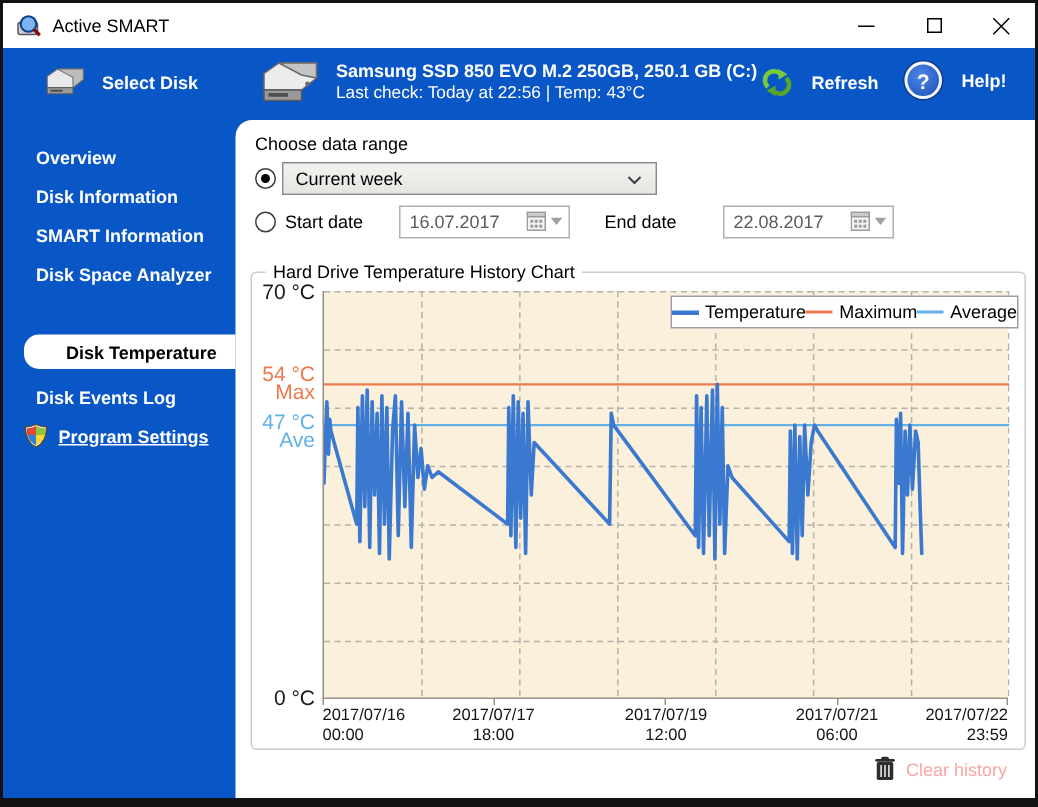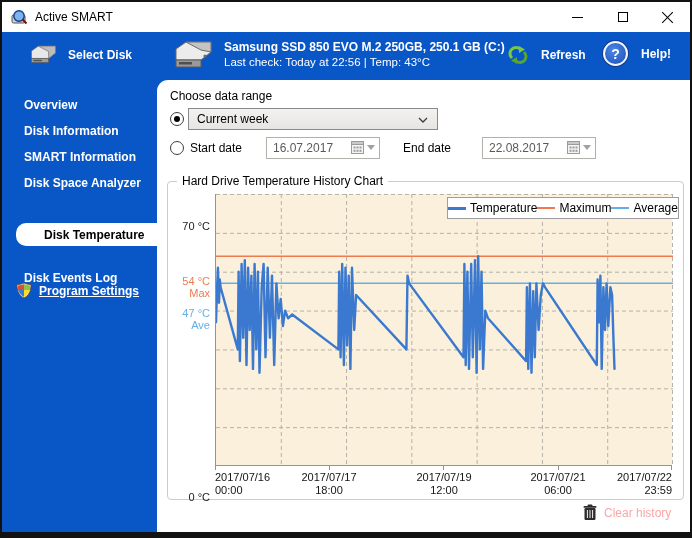--- a/index.html
+++ b/index.html
@@ -56,21 +56,21 @@
   .datefield { position:absolute; width:114px; height:22px; background:#fff; border:1px solid #b3b0ab;
     font-size:12px; color:#5a5a5a; display:flex; align-items:center; padding-left:6px;margin-left:20px; }
   .datefield .cal-wrap { position:absolute; right:4px; top:3px; display:flex; align-items:center; gap:3px; }
   
   .groupbox { position:absolute; left:165px; top:101px; width:517px; height:319px;
     border:1px solid #cfccc6; border-radius:4px; }
   .groupbox-title { position:absolute; left:9px; top:-8px; background:#fff; padding:0 5px; font-size:12px; color:#000; }
   .plot { position:absolute; left:47px; top:12px; width:457px; height:272px; background:#faf0db;
     border-left:1px solid #969389; border-bottom:1px solid #969389; }
   .plot svg { display:block; }
-  .ylab { position:absolute; left:0; width:42px; text-align:right; font-size:11px; line-height:12px; color:#1c1c1c;margin-top:32px; }
+  .ylab { position:absolute; left:0; width:42px; text-align:right; font-size:14px; line-height:12px; color:#1c1c1c; }
   .ylab.orange { color:#ee7b4f; } .ylab.blue { color:#62b0e8; }
   .xtick { position:absolute; top:284px; width:1px; height:4px; background:#969389; }
   .xlab { position:absolute; top:289px; width:90px; font-size:11px; line-height:13px; color:#141414; text-align:center; }
   .legend { position:absolute; left:279px; top:15px; width:232px; height:22px; background:#fff;
     border:1px solid #9d9d9d; display:flex; align-items:center; justify-content:space-evenly; }
   .leg-item { display:flex; align-items:center; gap:4px; font-size:12px; color:#000; }
   .leg-swatch { display:inline-block; width:18px; }
   
   .clear-history { position:absolute; left:581px; top:424px; display:flex; align-items:center; gap:7px; }
   .clear-history span { font-size:12px; color:#fca5a5; }
@@ -147,21 +147,21 @@
       </div>
     <div class="side-item" style="top:64px;">
       <span class="side-label">SMART Information</span>
       </div>
     <div class="side-item" style="top:90px;">
       <span class="side-label">Disk Space Analyzer</span>
       </div>
     <div class="side-item selected" style="top:143px;padding-left:20px;">
       <span class="side-label">Disk Temperature</span>
       </div>
-    <div class="side-item" style="top:185px;text-align:right;">
+    <div class="side-item" style="top:172px;text-align:right;">
       <span class="side-label">Disk Events Log</span>
       </div>
     <div class="settings-link" style="top:202px;align-items:center;">
       <svg width="16" height="17" viewBox="0 0 16 17">
         <path d="M8 1 C10.5 2.2 13 2.6 15 2.6 C15 9 13 13.6 8 16 C3 13.6 1 9 1 2.6 C3 2.6 5.5 2.2 8 1 Z" fill="#f5f0e6" stroke="#5a4a1e" stroke-width="0.8"></path>
         <path d="M8 2 C6 3 4 3.4 2 3.5 L2 8 L8 8 Z" fill="#e04a3a"></path>
         <path d="M8 2 C10 3 12 3.4 14 3.5 L14 8 L8 8 Z" fill="#8cc63f"></path>
         <path d="M2.2 8 L8 8 L8 15 C4.8 13.2 3 10.8 2.2 8 Z" fill="#2f7fd6"></path>
         <path d="M13.8 8 L8 8 L8 15 C11.2 13.2 13 10.8 13.8 8 Z" fill="#fdd835"></path>
       </svg>

